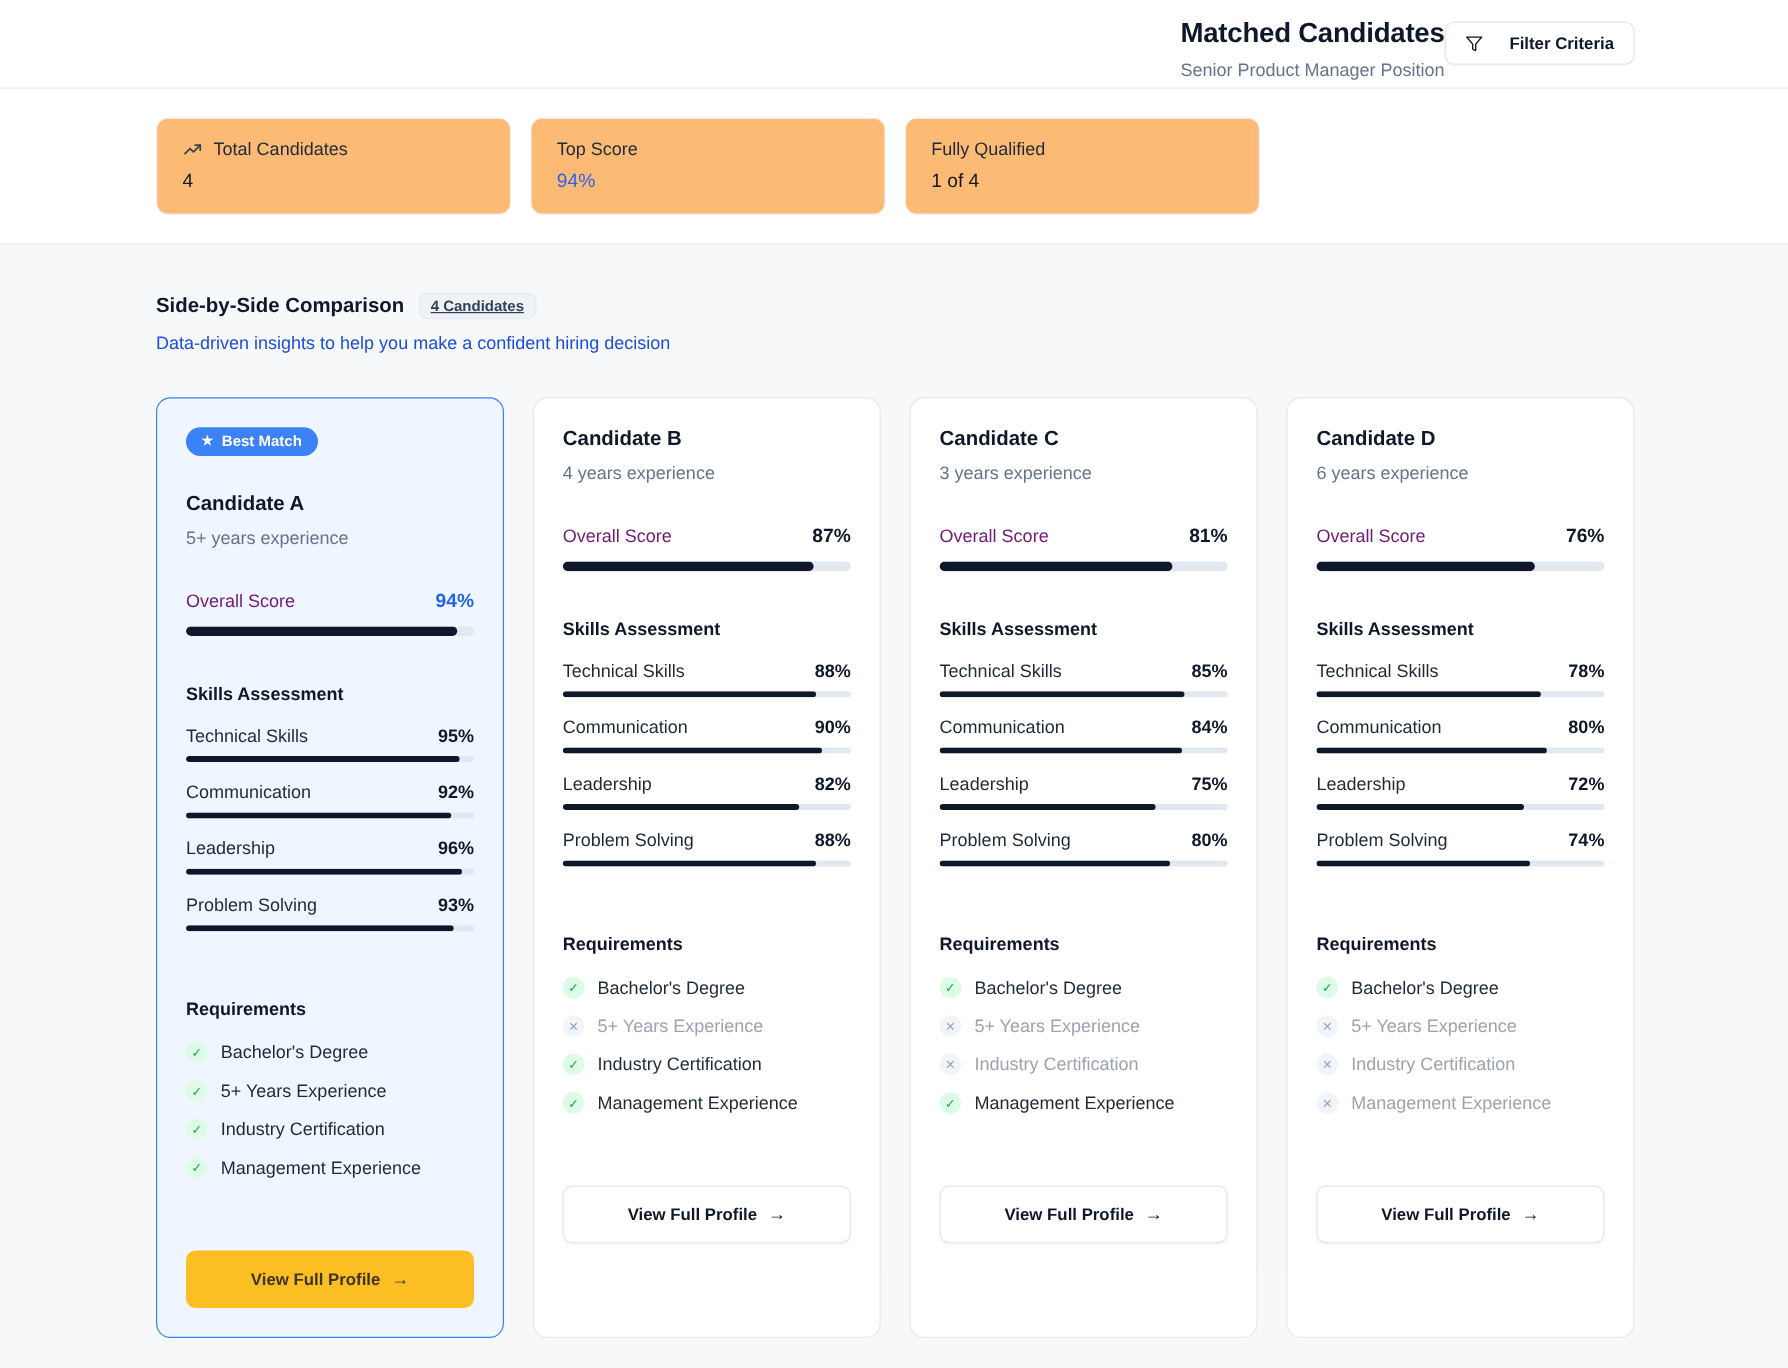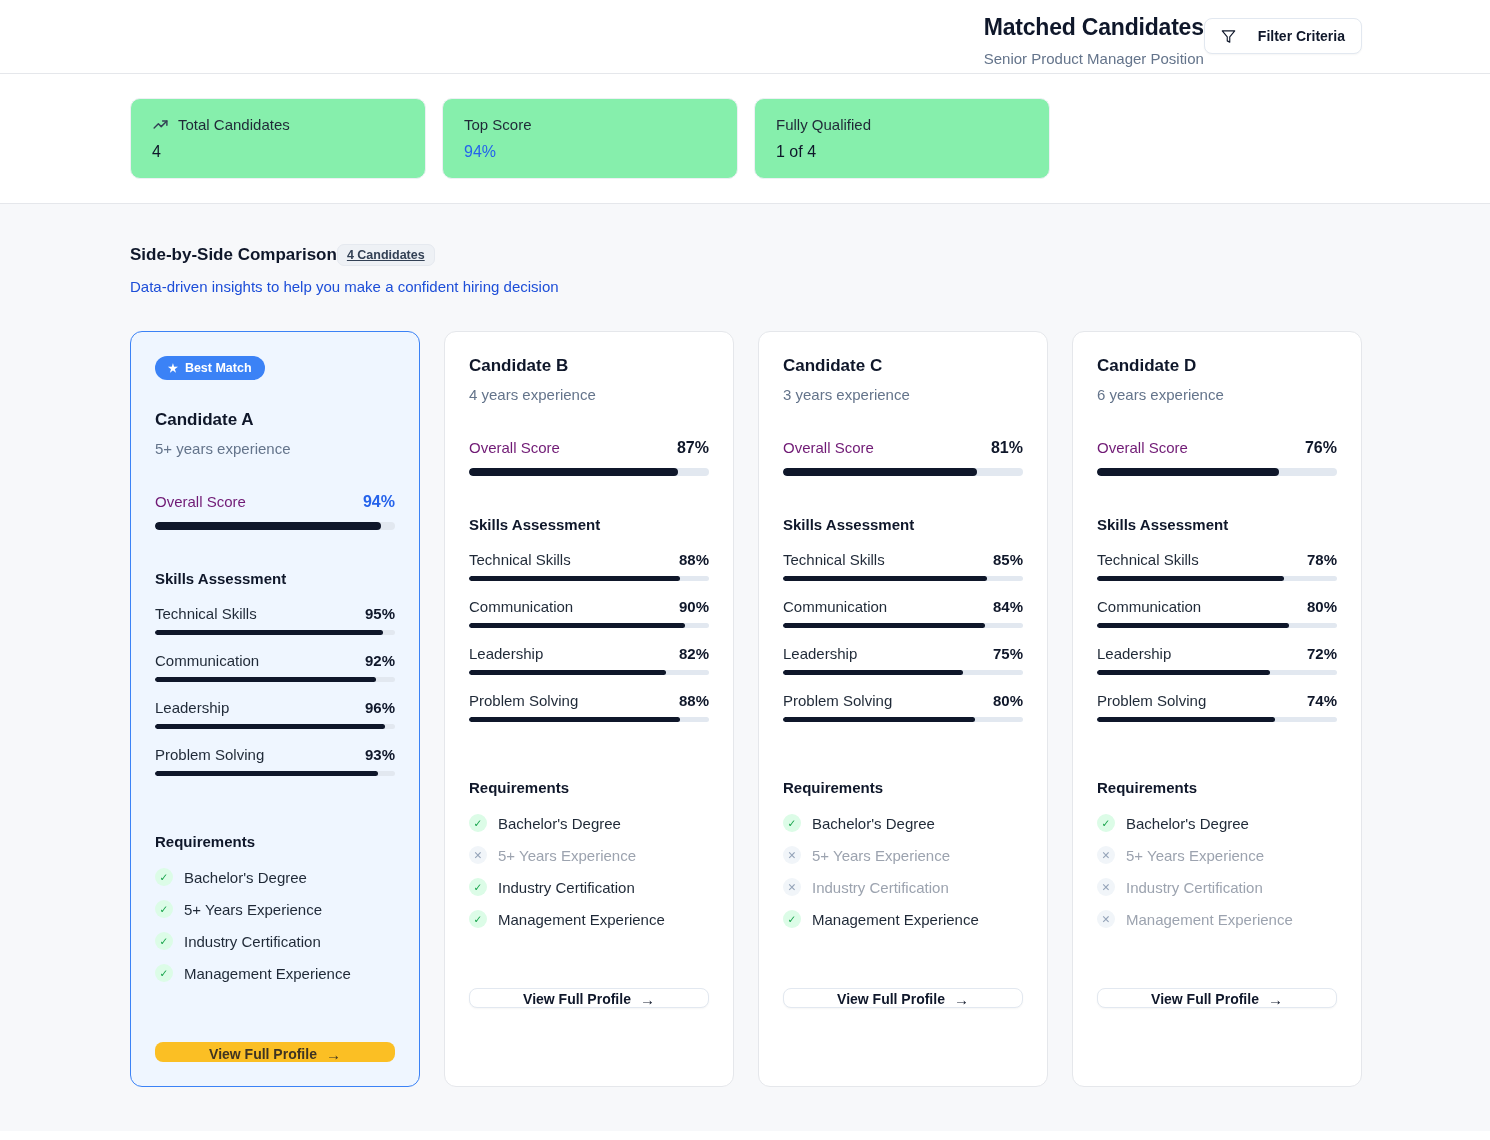--- a/index.html
+++ b/index.html
@@ -14,32 +14,32 @@
   .filter-btn { display:flex; align-items:center; gap:22px; background:#fff;
     border:1px solid #e2e8f0; border-radius:8px; padding:9px 16px; font-size:14px;
     font-weight:600; color:#0f172a; cursor:pointer; font-family:inherit;
     box-shadow:0 1px 2px rgba(0,0,0,0.04); margin-top:4px; }
   .filter-btn svg { width:15px; height:15px; stroke:#0f172a; fill:none;
     stroke-width:1.8; stroke-linejoin:round; }
 
   
   .stats-band { padding:24px 128px 24px 130px; background:#fff; border-bottom:1px solid #e5e7eb; }
   .stats-row { display:grid; grid-template-columns:repeat(4,1fr); gap:16px; }
-  .stat-card { background:#86efac; border:1px solid #edf0f4; border-radius:10px;
+  .stat-card { background:#fdba74; border:1px solid #edf0f4; border-radius:10px;
     padding:17px 21px; }
   .stat-top { display:flex; align-items:center; gap:9px; font-size:15px;
     font-weight:500; color:#1f2937; }
   .stat-top svg { width:17px; height:17px; stroke:#334155; fill:none;
     stroke-width:2; stroke-linecap:round; stroke-linejoin:round; }
   .stat-value { font-size:16px; margin-top:10px; color:#0f172a; }
   .stat-value.accent { color:#2563eb; font-weight:500; }
 
   
   .main { background:#f7f8fa; padding:40px 128px 28px 130px; min-height:927px; }
-  .cmp-title-row { display:flex; align-items:center; gap:0; }
+  .cmp-title-row { display:flex; align-items:center; gap:12px; }
   .cmp-title { font-size:17px; font-weight:700; }
   .cmp-badge { background:#eef1f5; border:1px solid #e5e9ef; color:#334155;
     font-size:12.5px; font-weight:600; border-radius:7px; padding:3px 9px;text-decoration:underline; }
   .cmp-subtitle { font-size:15px; color:#1d4ed8; margin-top:12px; }
 
   .grid { display:grid; grid-template-columns:repeat(4,1fr); gap:24px; margin-top:36px; }
   .card { background:#fff; border:1px solid #e5e7eb; border-radius:12px;
     padding:24px; display:flex; flex-direction:column; }
   .card.best { background:#eff6ff; border:1.5px solid #3b82f6; }
 
@@ -70,23 +70,23 @@
 
   .reqs-list { margin-top:18px; }
   .req { display:flex; align-items:center; gap:11px; margin-bottom:14px; font-size:15px; }
   .req-icon { width:18px; height:18px; border-radius:50%; display:inline-flex;
     align-items:center; justify-content:center; font-size:10.5px; flex:0 0 18px; }
   .req.met .req-icon { background:#dcfce7; color:#16a34a; }
   .req.unmet .req-icon { background:#f1f5f9; color:#94a3b8; }
   .req.met .req-label { color:#1f2937; }
   .req.unmet .req-label { color:#9ca3af; }
 
-  .profile-btn { margin-top:46px; width:100%; height:20px; border-radius:8px;
+  .profile-btn { margin-top:46px; width:100%; height:48px; border-radius:8px;
     background:#fff; border:1px solid #e2e8f0; font-size:14px; font-weight:600;
-    color:#0f172a; cursor:pointer; display:flex; align-items:flex-end;
+    color:#0f172a; cursor:pointer; display:flex; align-items:center;
     justify-content:center; gap:9px; font-family:inherit;
     box-shadow:0 1px 2px rgba(0,0,0,0.04); }
   .profile-btn.primary { background:#fbbf24; border:none; color:#3f3422;
     box-shadow:none; }
   .profile-btn .arrow { font-size:15px; line-height:1; }
 </style>
 </head>
 <body>
 
 <div class="page-header">

